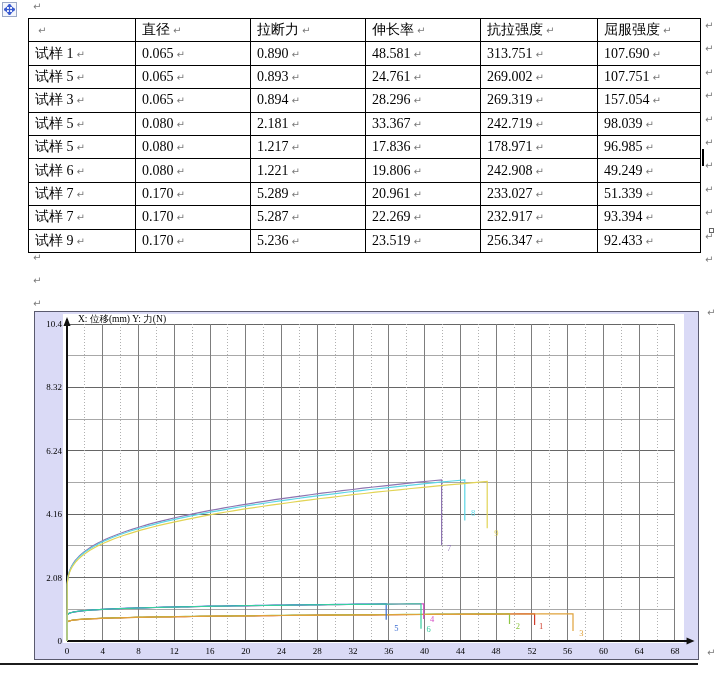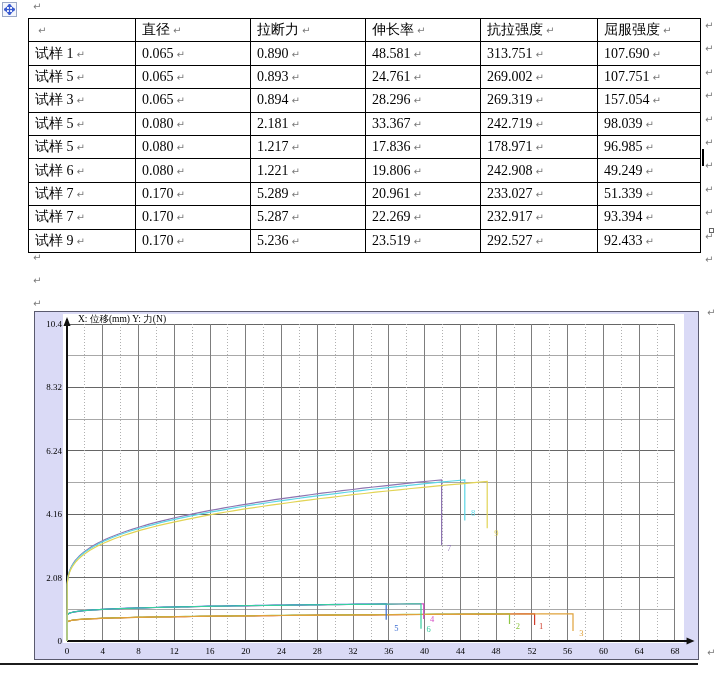--- a/index.html
+++ b/index.html
@@ -146,21 +146,21 @@
         <td><span>5.287</span><span class="pm">↵</span></td>
         <td><span>22.269</span><span class="pm">↵</span></td>
         <td><span>232.917</span><span class="pm">↵</span></td>
         <td><span>93.394</span><span class="pm">↵</span></td>
       </tr>
       <tr>
         <td><span>试样 9</span><span class="pm">↵</span></td>
         <td><span>0.170</span><span class="pm">↵</span></td>
         <td><span>5.236</span><span class="pm">↵</span></td>
         <td><span>23.519</span><span class="pm">↵</span></td>
-        <td><span>292.527</span><span class="pm">↵</span></td>
+        <td><span>256.347</span><span class="pm">↵</span></td>
         <td><span>92.433</span><span class="pm">↵</span></td>
       </tr>
     </tbody>
 </table>
 
 <div id="row-marks">
     <span class="pm floatpm" style="left: 702px; top: 21px;">↵</span>
     <span class="pm floatpm" style="left: 702px; top: 44.4px;">↵</span>
     <span class="pm floatpm" style="left: 702px; top: 67.8px;">↵</span>
     <span class="pm floatpm" style="left: 702px; top: 91.2px;">↵</span>

